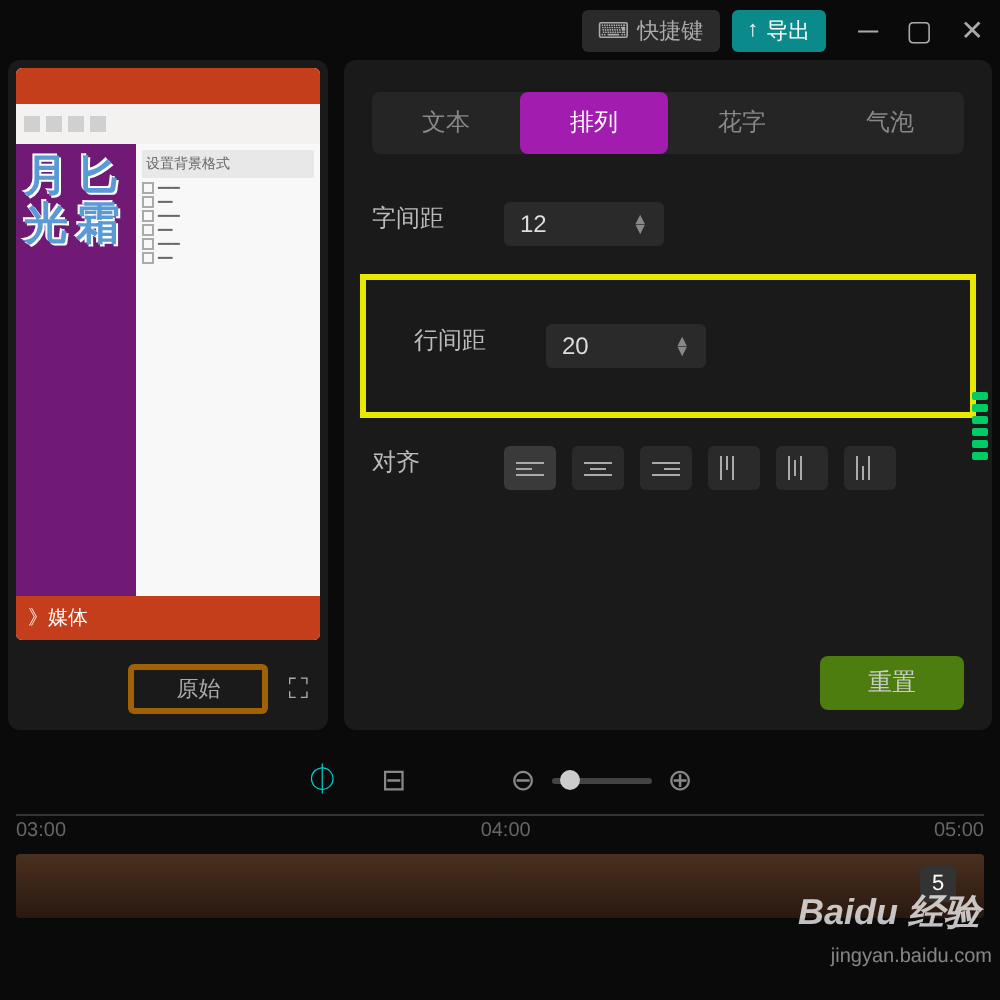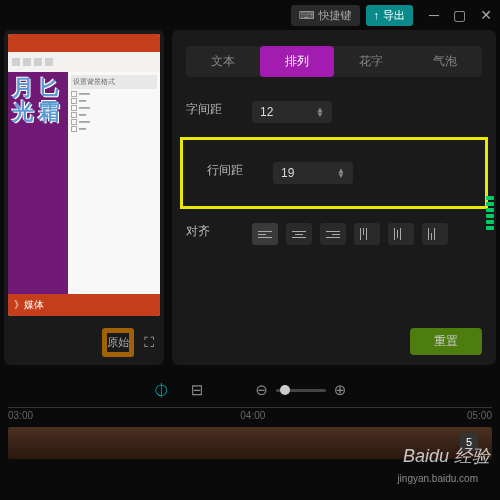--- a/index.html
+++ b/index.html
@@ -18,21 +18,21 @@
 .rb-item{width:8px;height:8px;background:#d0d0d0}
 .ppt-body{display:flex;height:calc(100% - 60px)}
 .ppt-slide{width:60px;background:#701a75;padding:4px;display:flex;flex-direction:row;justify-content:space-between}
 .slide-txt{font-size:22px;font-weight:bold;color:#5b9bd5;text-shadow:1px 1px 0 #fff,-1px -1px 0 #fff;line-height:1.1}
 .ppt-panel{flex:1;background:#f8f8f8;padding:3px;font-size:6px;color:#666}
 .panel-title{background:#e8e8e8;padding:2px;margin-bottom:2px;font-size:7px}
 .panel-line{height:5px;margin:2px 0;display:flex;align-items:center;gap:2px}
 .pl-box{width:6px;height:6px;border:1px solid #aaa}
 .ppt-footer{height:22px;background:#c43e1c;color:#fff;display:flex;align-items:center;padding:0 6px;font-size:10px}
 .pv-ctrl{display:flex;justify-content:flex-end;gap:10px;padding:8px 10px;align-items:center}
-.pv-orig{border:5px solid #a16207;padding:2px 0;border-radius:3px;font-size:11px;color:#aaa}
+.pv-orig{border:3px solid #a16207;padding:2px 21px;border-radius:3px;font-size:11px;color:#aaa}
 .pv-full{color:#aaa;font-size:14px}
 .panel{flex:1;background:#1a1a1a;border-radius:6px;padding:10px 14px;display:flex;flex-direction:column}
 .tabs{display:flex;gap:24px;padding:4px 0 10px}
 .tab{color:#888;cursor:pointer;font-size:13px;padding-bottom:6px}
 .tab.active{color:#fff;border-bottom:2px solid #fff}
 .subtabs{background:#252525;border-radius:4px;display:flex;margin:6px 0 14px}
 .subtab{flex:1;text-align:center;padding:7px 0;color:#888;cursor:pointer;font-size:12px}
 .subtab.active{background:#a21caf;color:#fff;border-radius:4px}
 .row{display:flex;margin:10px 0;gap:14px}
 .row-label{width:52px;color:#bbb;font-size:12px}
@@ -54,22 +54,22 @@
 .tl-ico.active{color:#0cc}
 .tl-zoom{display:flex;align-items:center;gap:8px;margin-left:30px}
 .zoom-track{width:50px;height:3px;background:#444;position:relative;border-radius:2px}
 .zoom-thumb{width:10px;height:10px;background:#ccc;border-radius:50%;position:absolute;left:4px;top:-4px}
 .tl-ruler{height:18px;display:flex;position:relative;color:#666;font-size:10px;border-top:1px solid #333}
 .rl-mark{position:absolute;top:2px}
 .tl-track{height:32px;background:linear-gradient(#4a3020,#2a1810);border-radius:2px;margin-top:2px;position:relative}
 .track-num{position:absolute;right:14px;top:6px;background:#333;color:#fff;width:18px;height:18px;border-radius:3px;text-align:center;line-height:18px;font-size:11px}
 .level{position:absolute;right:6px;top:100px;width:8px;height:130px;display:flex;flex-direction:column;gap:2px;justify-content:flex-end}
 .lv-bar{height:4px;background:#0c6;border-radius:1px}
-.watermark{position:absolute;right:10px;bottom:32px;color:rgba(255,255,255,.75);font-size:18px;font-weight:normal;font-style:italic}
-.wm-sub{position:absolute;right:22px;bottom:16px;color:rgba(255,255,255,.5);font-size:10px}
+.watermark{position:absolute;right:10px;bottom:32px;color:rgba(255,255,255,.75);font-size:18px;font-weight:bold;font-style:italic}
+.wm-sub{position:absolute;right:4px;bottom:16px;color:rgba(255,255,255,.5);font-size:10px}
 </style>
 </head>
 <body>
 
 <div class="titlebar">
   <div class="tb-btn tb-shortcut">
     <span>⌨</span>
     <span>快捷键</span>
   </div>
   <div class="tb-btn tb-export">
@@ -134,21 +134,21 @@
             <span>▲</span>
             <span>▼</span>
           </span>
       </div>
     </div>
 
     <div class="hl">
       <div class="row" style="margin:16px">
         <div class="row-label">行间距</div>
         <div class="spinner">
-          <span class="sp-val">19</span>
+          <span class="sp-val">20</span>
           <span class="sp-arrows">
               <span>▲</span>
               <span>▼</span>
             </span>
         </div>
       </div>
     </div>
 
     <div class="row">
       <div class="row-label">对齐</div>

